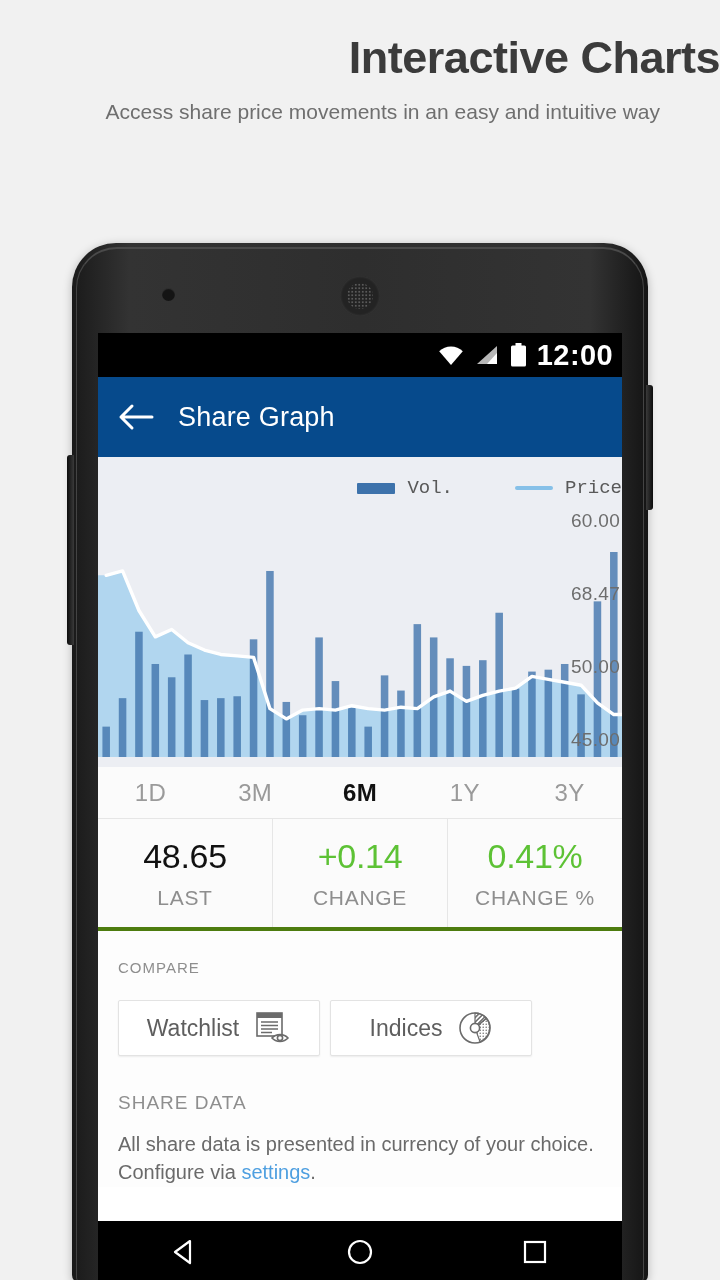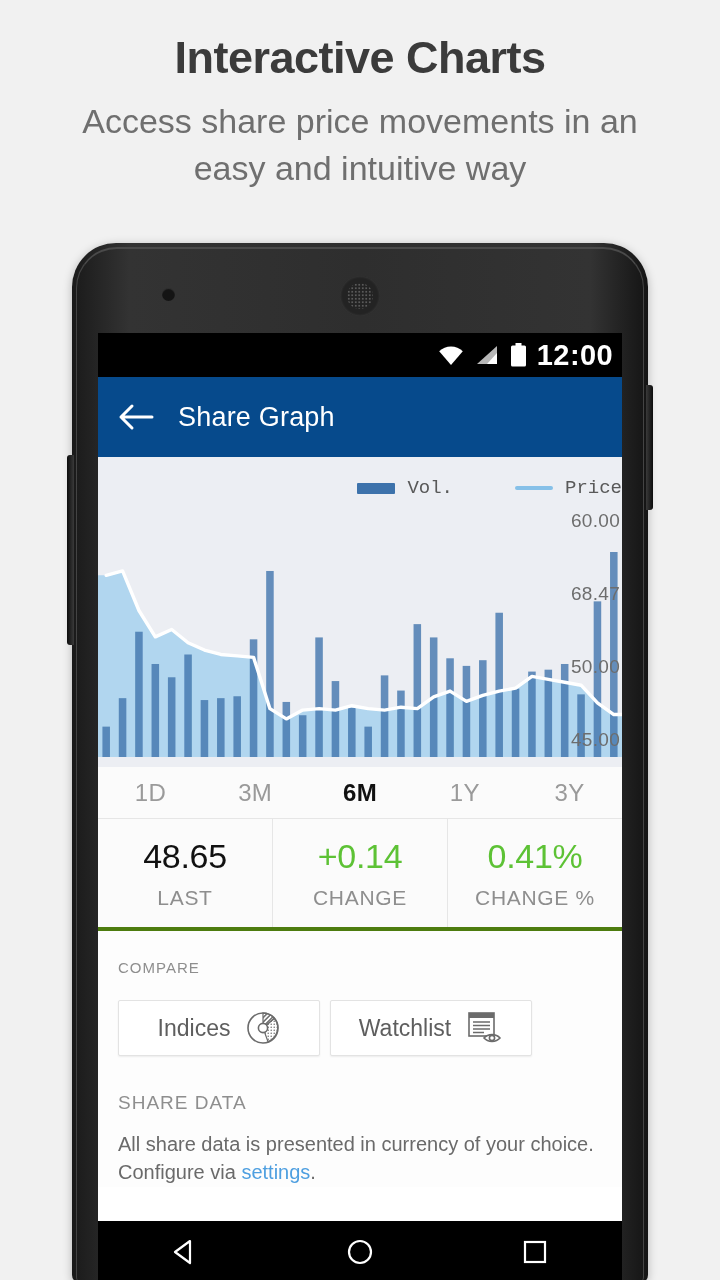--- a/index.html
+++ b/index.html
@@ -5,27 +5,27 @@
   * { box-sizing: border-box; margin: 0; padding: 0; }
   html, body {
     width: 720px; height: 1280px;
     background: #f1f1f1;
     font-family: "Liberation Sans", sans-serif;
     overflow: hidden;
   }
   .page { position: relative; width: 720px; height: 1280px; background: #f1f1f1; }
 
   
-  .promo { position: absolute; left: 0; top: 0; width: 720px; text-align: center; }
+  .promo { position: absolute; left: 0; top: 0; width: 720px; text-align: right; }
   .promo-title {
     font-size: 45px; font-weight: bold; color: #3b3b3b;
     letter-spacing: -0.5px; padding-top: 32px; line-height: 1.15;
   }
   .promo-sub {
-    font-size: 34px; color: #6f6f6f; line-height: 1.38;
+    font-size: 21px; color: #6f6f6f; line-height: 1.38;
     padding: 14px 60px 0 60px; font-weight: 400;
   }
 
   
   .device {
     position: absolute; left: 72px; top: 243px;
     width: 576px; height: 1040px;
     background: linear-gradient(90deg,#1a1a1a 0%,#333333 10%,#2e2e2e 50%,#333333 90%,#141414 100%);
     border-radius: 44px 44px 8px 8px;
     box-shadow: 0 2px 10px rgba(0,0,0,0.25);
@@ -261,46 +261,46 @@
           <div class="stat">
             <div class="stat-value pos">0.41%</div>
             <div class="stat-label">CHANGE %</div>
           </div>
         </div>
 
       <div class="section">
         <div class="section-head">COMPARE</div>
         <div class="compare-btns">
           <div class="compare-btn">
+            <span class="compare-label">Watchlist</span>
+            <svg width="36" height="34" viewBox="0 0 36 34">
+              <rect x="2" y="2" width="25" height="23" fill="none" stroke="#6b6b6b" stroke-width="1.6"></rect>
+              <rect x="2" y="2" width="25" height="5" fill="#6b6b6b"></rect>
+              <path d="M6 11 H23 M6 14.5 H23 M6 18 H23 M6 21.5 H17" stroke="#6b6b6b" stroke-width="1.5"></path>
+              <path d="M17 27 C21 22.5 29 22.5 33 27 C29 31.5 21 31.5 17 27 Z" fill="#ffffff" stroke="#6b6b6b" stroke-width="1.6"></path>
+              <circle cx="25" cy="27" r="2.6" fill="none" stroke="#6b6b6b" stroke-width="1.6"></circle>
+            </svg>
+          </div>
+          <div class="compare-btn">
             <span class="compare-label">Indices</span>
             <svg width="34" height="34" viewBox="0 0 34 34">
               <defs>
                 <pattern id="dots" width="3" height="3" patternUnits="userSpaceOnUse">
                   <circle cx="1.2" cy="1.2" r="0.75" fill="#6b6b6b"></circle>
                 </pattern>
                 <pattern id="diag" width="3.2" height="3.2" patternUnits="userSpaceOnUse" patternTransform="rotate(45)">
                   <rect width="1.5" height="3.2" fill="#6b6b6b"></rect>
                 </pattern>
               </defs>
               <circle cx="17" cy="17" r="15" fill="#ffffff" stroke="#6b6b6b" stroke-width="1.6"></circle>
               <path d="M17 17 L17 2 A15 15 0 0 1 28.4 7.3 Z" fill="url(#diag)" stroke="#6b6b6b" stroke-width="1.2"></path>
               <path d="M17 17 L28.4 7.3 A15 15 0 0 1 22 30.6 Z" fill="url(#dots)" stroke="#6b6b6b" stroke-width="1.2"></path>
               <circle cx="17" cy="17" r="4.6" fill="#ffffff" stroke="#6b6b6b" stroke-width="1.6"></circle>
             </svg>
           </div>
-          <div class="compare-btn">
-            <span class="compare-label">Watchlist</span>
-            <svg width="36" height="34" viewBox="0 0 36 34">
-              <rect x="2" y="2" width="25" height="23" fill="none" stroke="#6b6b6b" stroke-width="1.6"></rect>
-              <rect x="2" y="2" width="25" height="5" fill="#6b6b6b"></rect>
-              <path d="M6 11 H23 M6 14.5 H23 M6 18 H23 M6 21.5 H17" stroke="#6b6b6b" stroke-width="1.5"></path>
-              <path d="M17 27 C21 22.5 29 22.5 33 27 C29 31.5 21 31.5 17 27 Z" fill="#ffffff" stroke="#6b6b6b" stroke-width="1.6"></path>
-              <circle cx="25" cy="27" r="2.6" fill="none" stroke="#6b6b6b" stroke-width="1.6"></circle>
-            </svg>
-          </div>
         </div>
       </div>
 
       <div class="sd">
         <div class="sd-head">SHARE DATA</div>
         <div class="sd-body"><span>All share data is presented in currency of your choice. Configure via </span><span class="sd-link">settings</span><span>.</span></div>
       </div>
 
       <div class="navbar">
         <svg width="30" height="30" viewBox="0 0 30 30">

